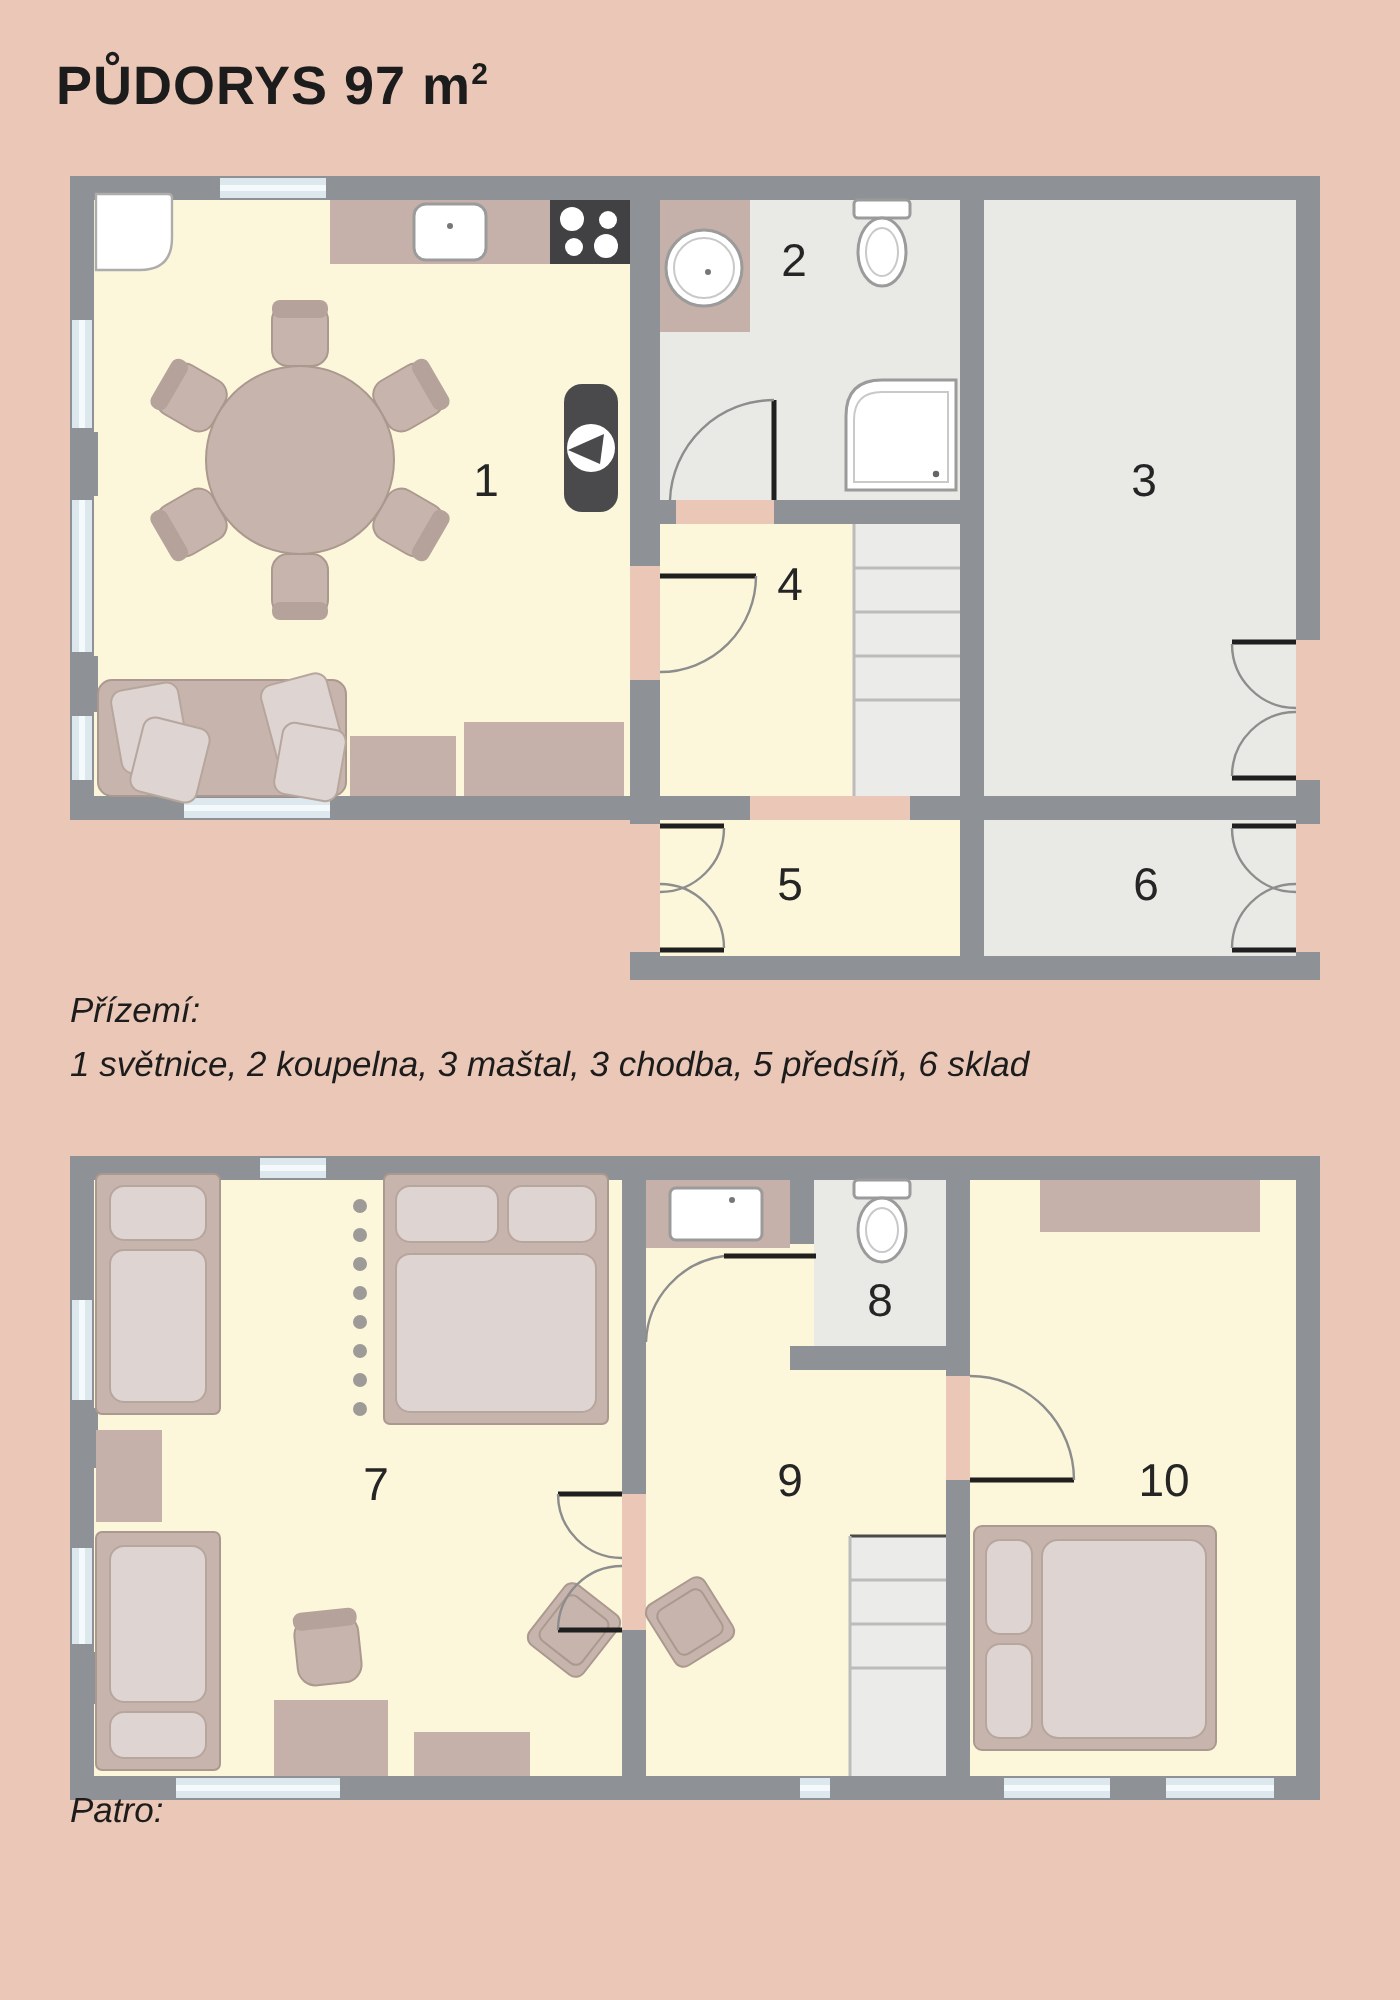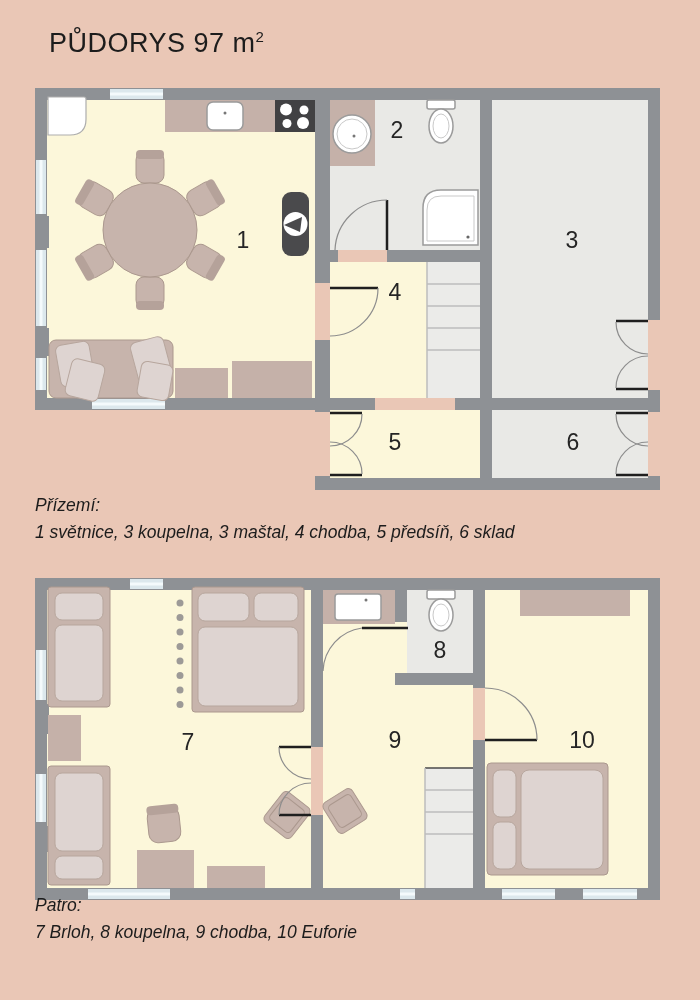--- a/index.html
+++ b/index.html
@@ -2,21 +2,21 @@
 <html><head>
 <meta charset="utf-8">
 <style>
   html,body{margin:0;padding:0;}
   .canvas{
     position:relative;width:700px;height:1000px;overflow:hidden;
     background:#eac7b6;
     font-family:"Liberation Sans", sans-serif;
     color:#1c1c1c;
   }
-  .title{position:absolute;left:49px;top:28px;font-size:27px;font-weight:400;letter-spacing:.5px;}
+  .title{position:absolute;left:28px;top:28px;font-size:27px;font-weight:700;letter-spacing:.5px;}
   .title sup{font-size:15px;}
   .plan{position:absolute;display:block;}
   .plan-ground{left:35px;top:88px;}
   .plan-upper{left:35px;top:578px;}
   .caption{position:absolute;left:35px;font-size:17.5px;line-height:27px;font-style:italic;}
   .caption-ground{top:492px;}
   .caption-upper{top:892px;}
   svg text{font-family:"Liberation Sans", sans-serif;font-size:23px;fill:#252525;}
   .wall{fill:#8e9195;}
   .win{fill:#dce8ed;}
@@ -201,21 +201,21 @@
       <text x="362" y="50">2</text>
       <text x="537" y="160">3</text>
       <text x="360" y="212">4</text>
       <text x="360" y="362">5</text>
       <text x="538" y="362">6</text>
     </g>
   </svg>
 
   <div class="caption caption-ground">
     <div>Přízemí:</div>
-    <div>1 světnice, 3 koupelna, 3 maštal, 4 chodba, 5 předsíň, 6 sklad</div>
+    <div>1 světnice, 2 koupelna, 3 maštal, 3 chodba, 5 předsíň, 6 sklad</div>
   </div>
 
   <svg class="plan plan-upper" width="625" height="322" viewBox="0 0 625 322">
 
     <g>
       <rect class="cream" x="12" y="12" width="264" height="298"></rect>
       <rect class="cream" x="288" y="12" width="150" height="298"></rect>
       <rect class="grayroom" x="372" y="12" width="66" height="83"></rect>
       <rect class="cream" x="450" y="12" width="163" height="298"></rect>
     </g>
@@ -334,16 +334,15 @@
     <g text-anchor="middle">
       <text x="153" y="172">7</text>
       <text x="405" y="80">8</text>
       <text x="360" y="170">9</text>
       <text x="547" y="170">10</text>
     </g>
   </svg>
 
   <div class="caption caption-upper">
     <div>Patro:</div>
-    <div>7 Brloh, 8 koupelna, 9 chodba, 10 Euforie</div>
   </div>
 
 </div>
 
 </body></html>

